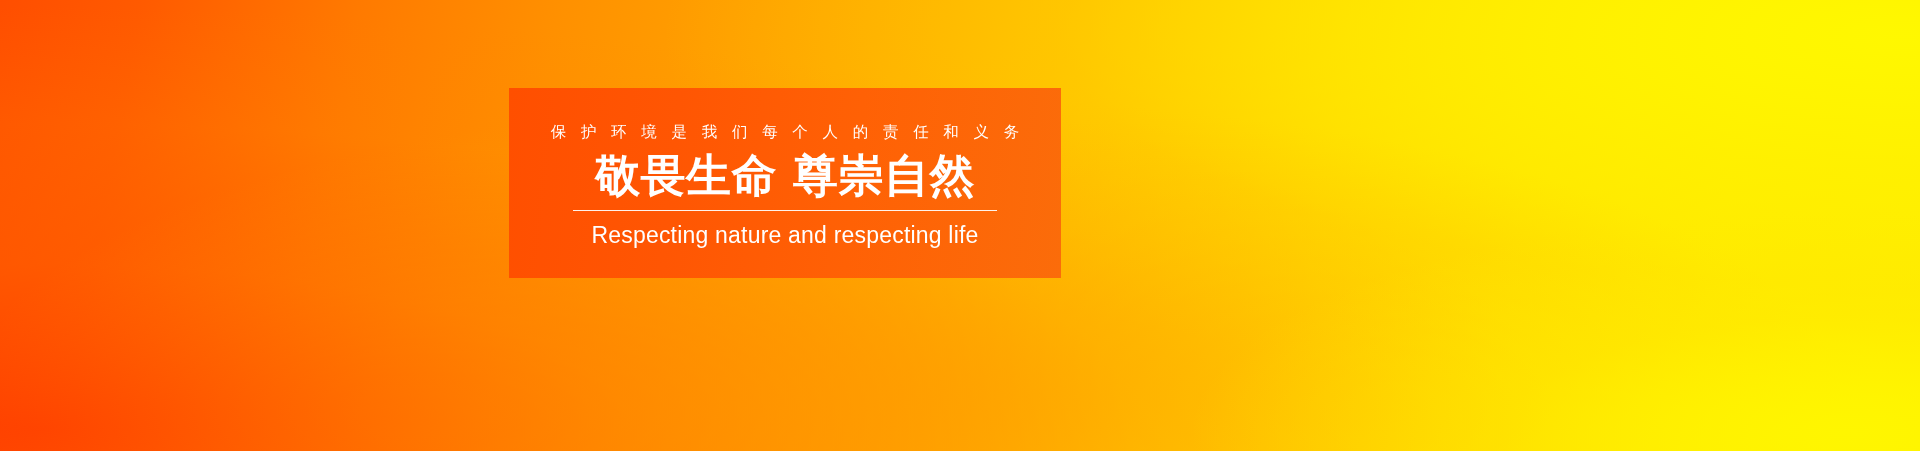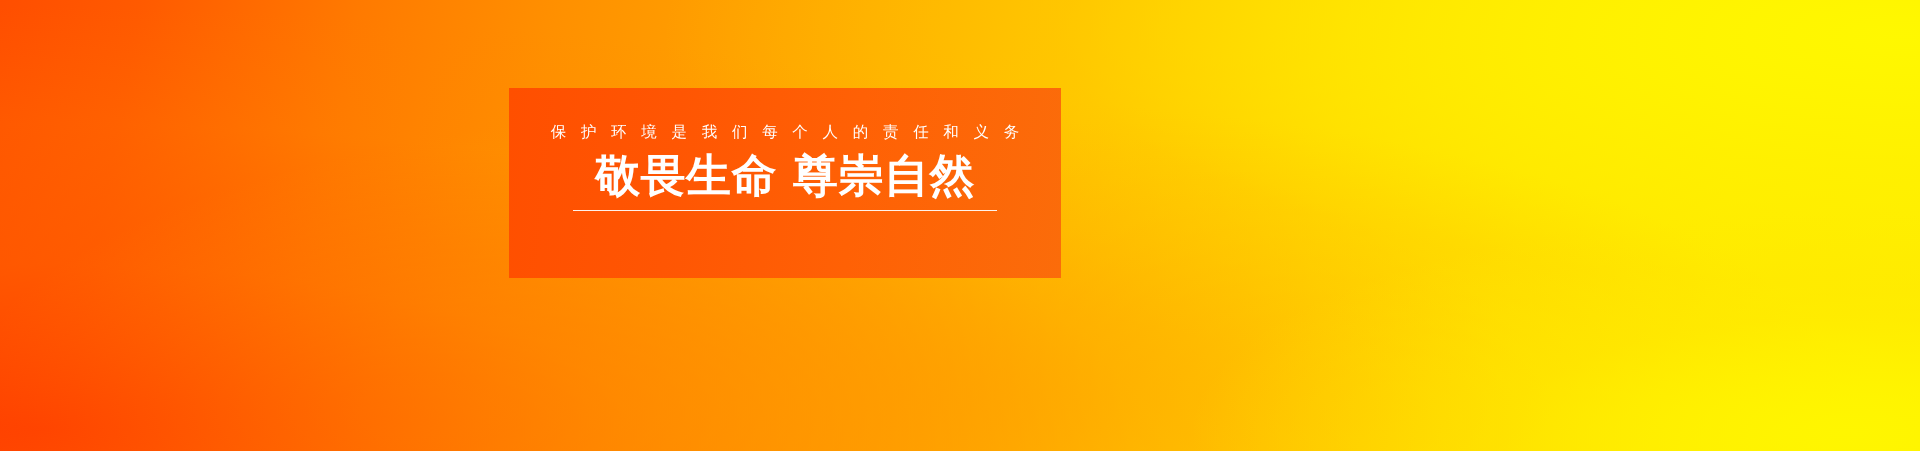--- a/index.html
+++ b/index.html
@@ -154,17 +154,18 @@
     <div class="panel-inner">
 
       <div class="eyebrow">保 护 环 境 是 我 们 每 个 人 的 责 任 和 义 务</div>
 
       <div class="headline">
         <span>敬畏生命</span><span class="gap"></span><span>尊崇自然</span>
       </div>
 
       <div class="divider"></div>
 
+      <div class="subline">Respecting nature and respecting life</div>
 
     </div>
   </div>
 
 </div>
 
 </body></html>

